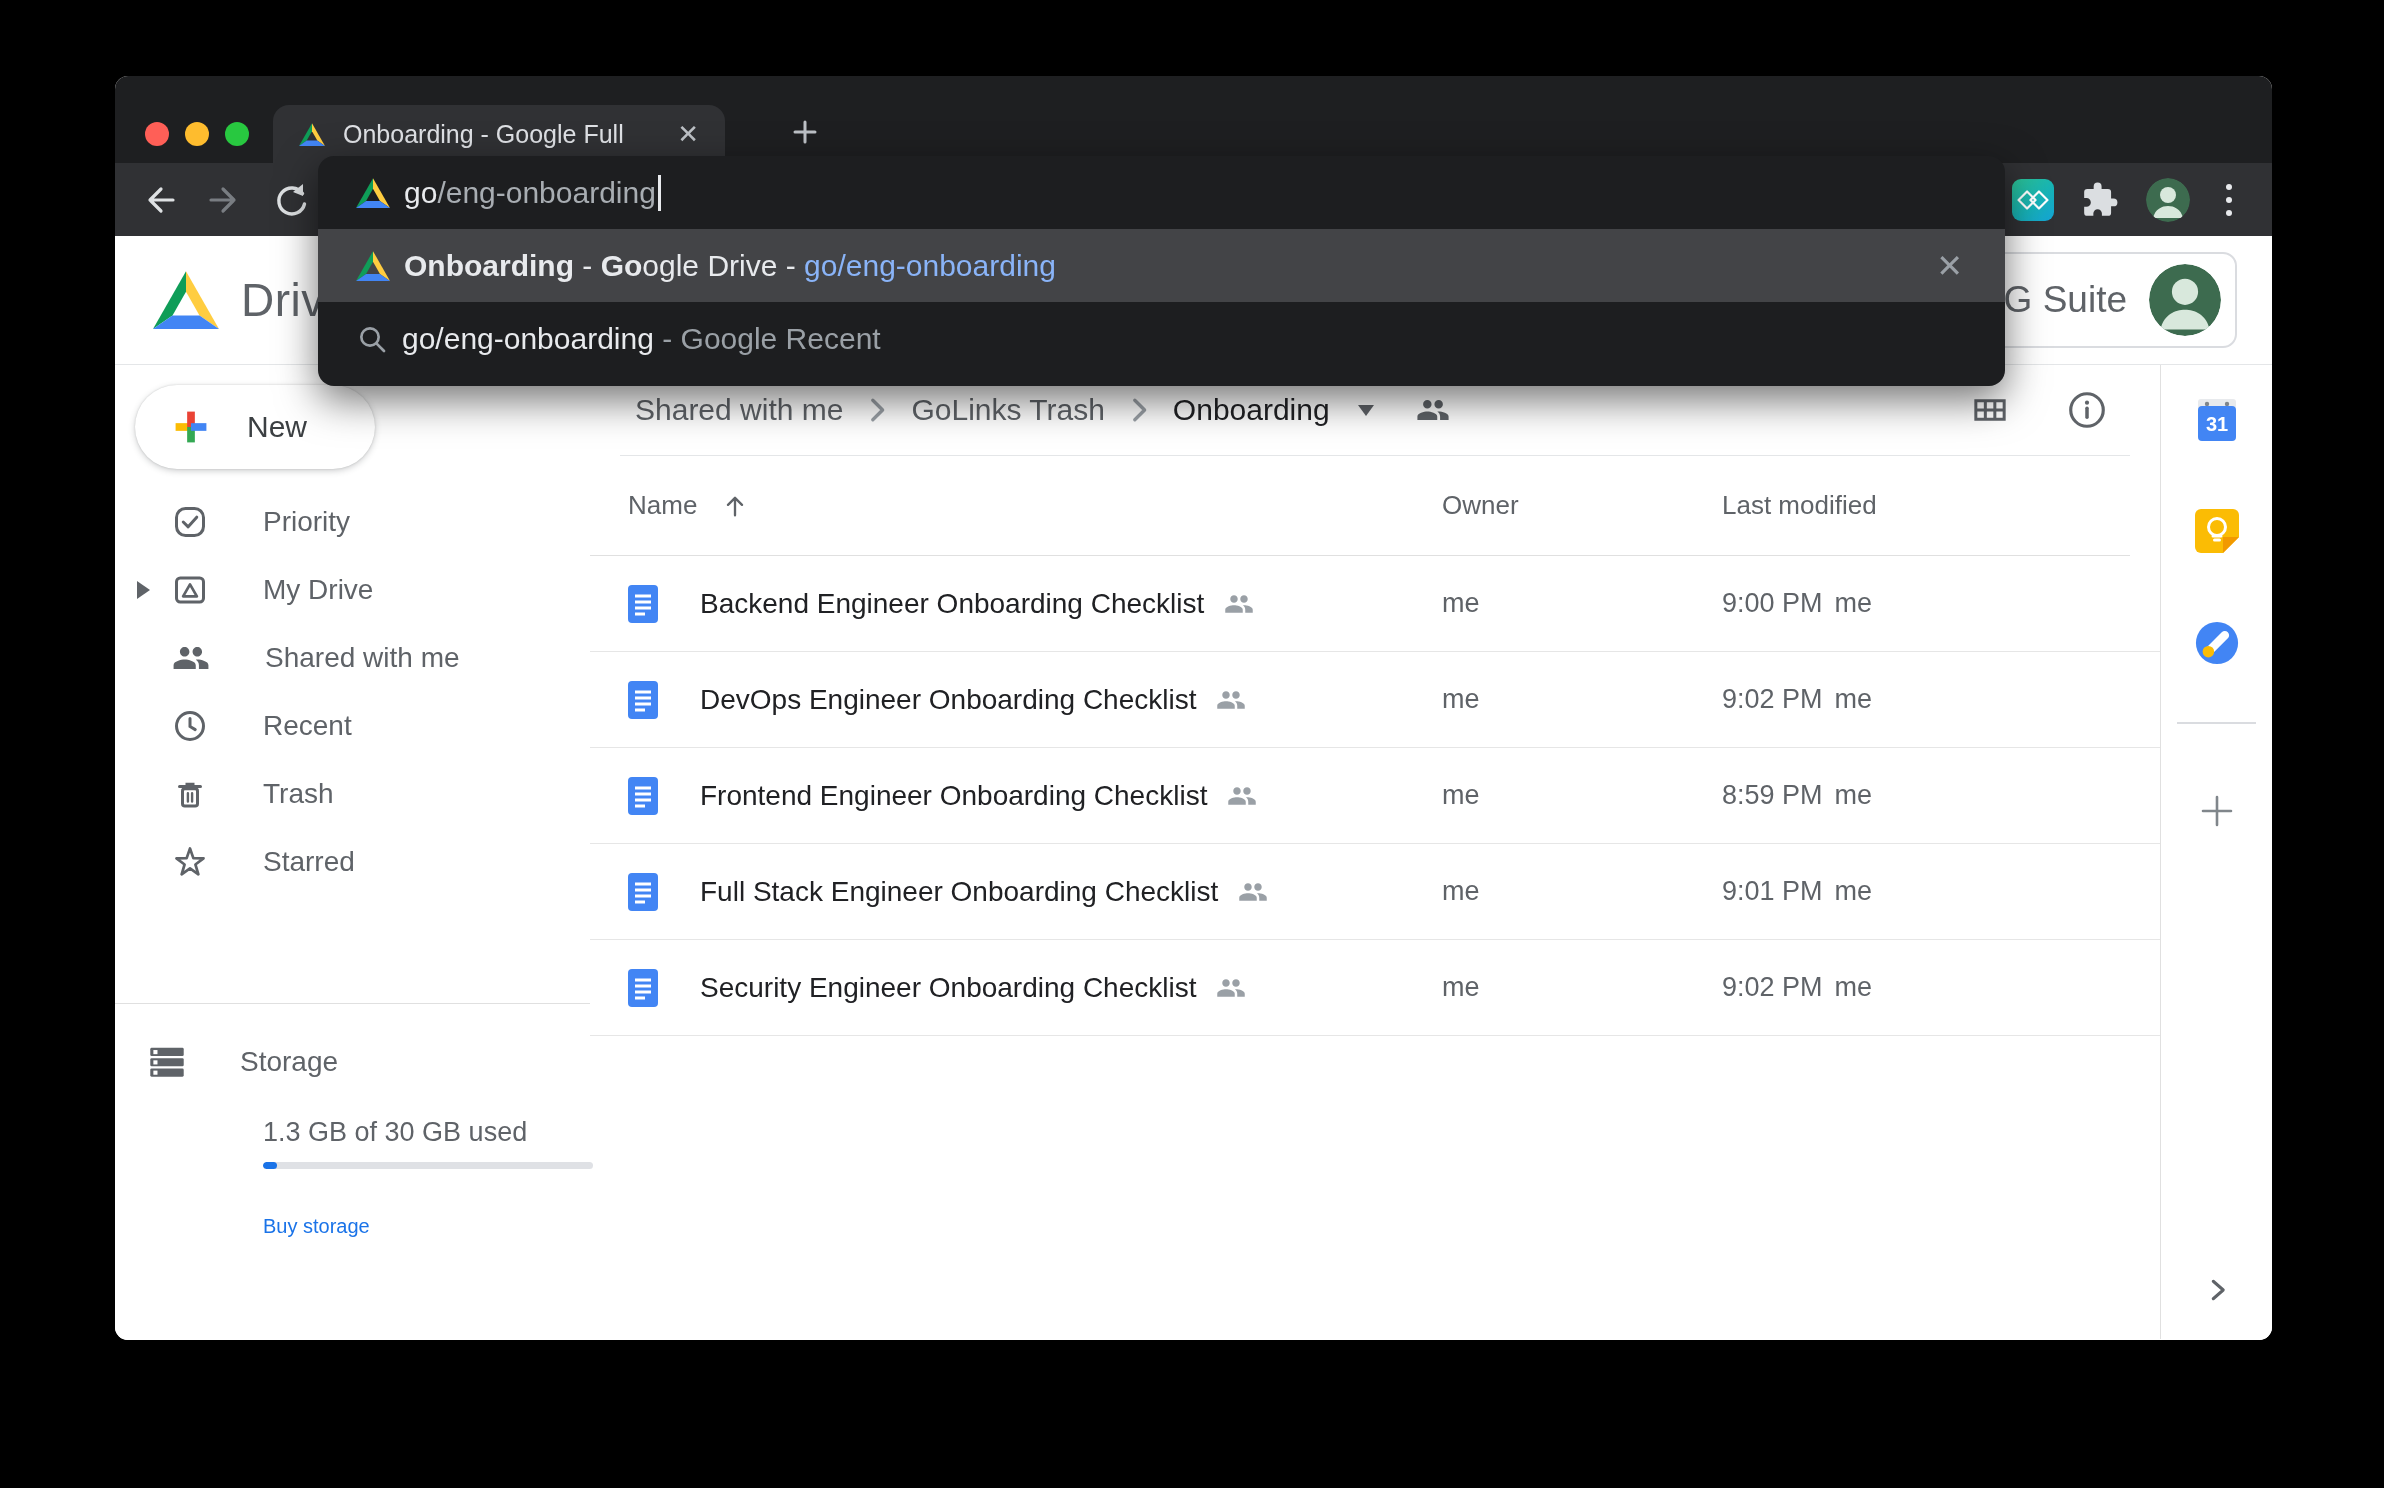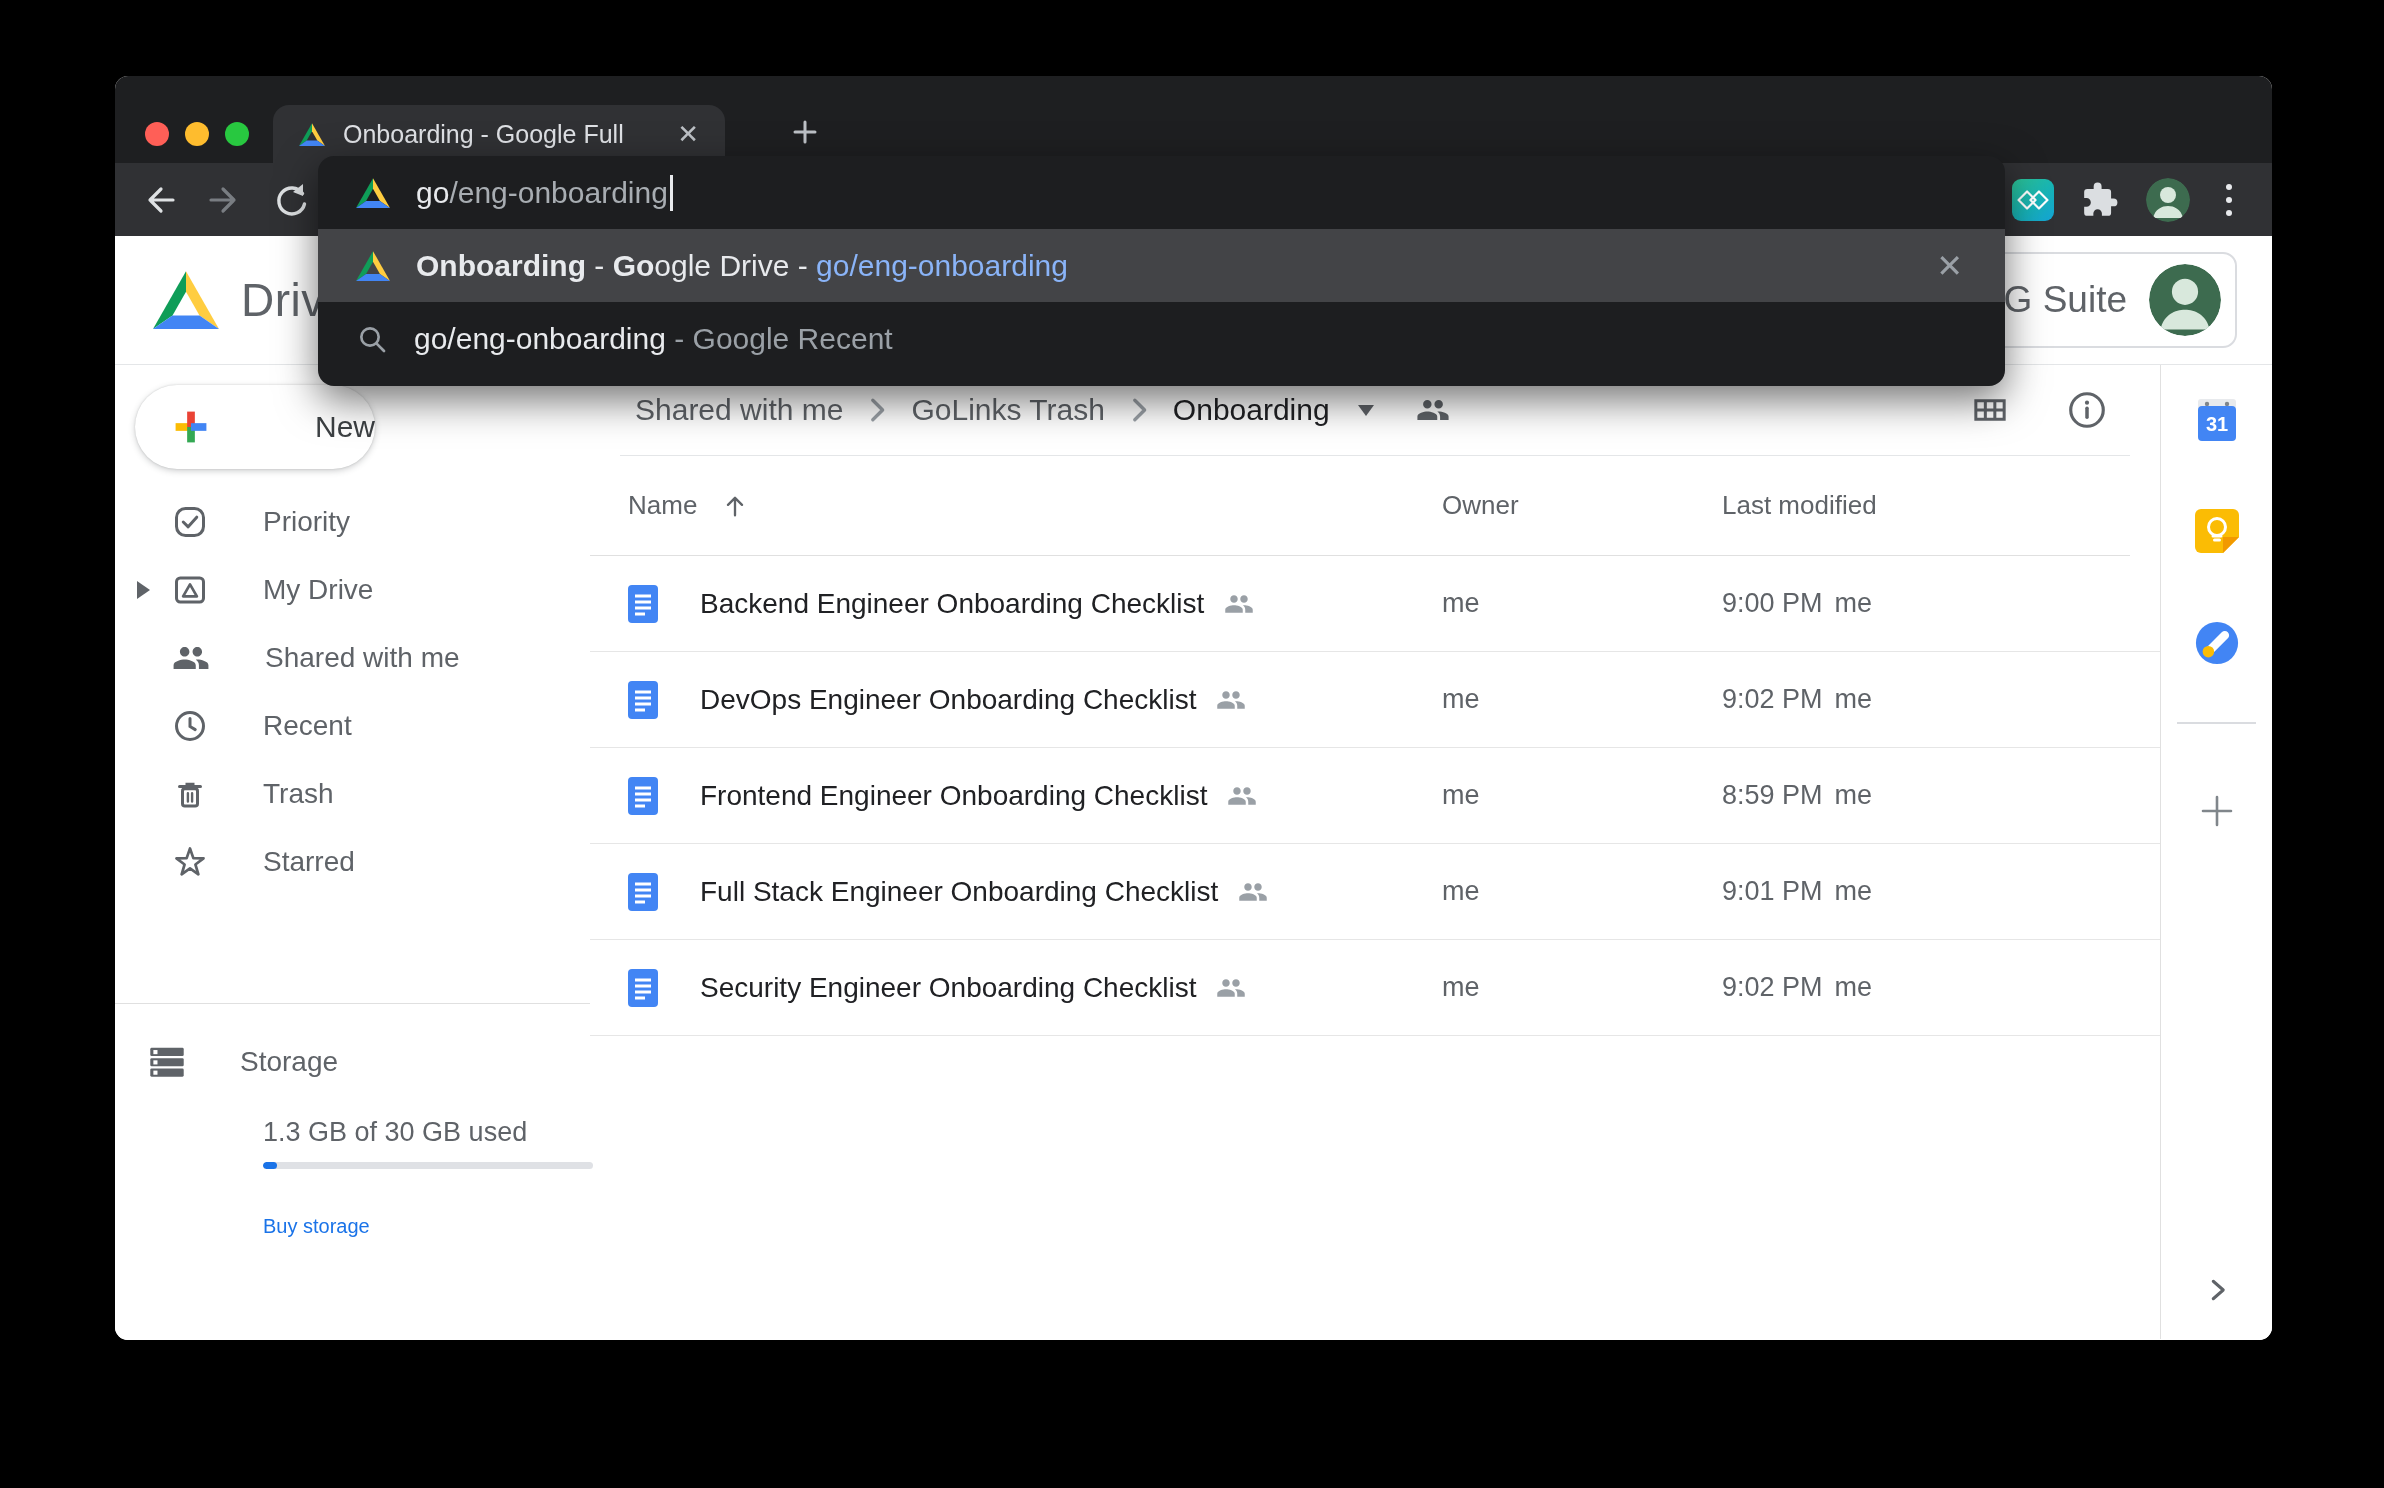--- a/index.html
+++ b/index.html
@@ -45,21 +45,21 @@
   .gsuite { height:96px; border:2px solid #dadce0; border-radius:14px; display:flex; align-items:center;
             gap:22px; padding:0 14px 0 26px; }
   .gsuite-label { font-size:37px; color:#5f6368; white-space:nowrap; }
 
   .body-row { display:flex; height:974px; }
 
   
   .sidebar { width:475px; position:relative; flex:none; }
   .new-btn { position:absolute; left:20px; top:20px; width:240px; height:84px; border-radius:42px;
              background:#fff; box-shadow:0 2px 6px rgba(60,64,67,.25), 0 0 2px rgba(60,64,67,.2);
-             display:flex; align-items:center; padding-left:34px; gap:34px;justify-content:space-between; }
+             display:flex; align-items:center; padding-left:34px; gap:34px; }
   .new-label { font-size:30px; color:#3c4043; }
   .side-list { position:absolute; top:123px; left:0; right:0; }
   .side-item { height:68px; display:flex; align-items:center; padding-left:57px; position:relative; }
   .side-item .lbl { font-size:28px; color:#5f6368; font-weight:500; margin-left:55px; }
   .expander { position:absolute; left:22px; width:0; height:0; border-left:13px solid #5f6368;
               border-top:9px solid transparent; border-bottom:9px solid transparent; }
   .side-divider { position:absolute; left:0; right:0; top:638px; height:1px; background:#e0e0e0; }
   .storage-row { position:absolute; top:663px; left:0; right:0; height:68px; display:flex;
                  align-items:center; padding-left:34px; }
   .storage-row .lbl { font-size:28px; color:#5f6368; font-weight:500; margin-left:55px; }
@@ -100,21 +100,21 @@
           display:flex; flex-direction:column; align-items:center; }
   .rail-ic { position:absolute; left:50%; transform:translateX(-50%); }
   .rail-divider { position:absolute; left:16px; right:16px; top:357px; height:2px; background:#dadce0; }
   .rail-chevron { position:absolute; bottom:30px; left:50%; transform:translateX(-50%); }
 
   
   .omni { position:absolute; left:203px; top:80px; width:1687px; background:#1d1e20;
           border-radius:16px; z-index:50; box-shadow:0 14px 40px rgba(0,0,0,.55); padding-bottom:11px; overflow:hidden; }
   .omni-row { height:73px; display:flex; align-items:center; padding:0 36px 0 38px; }
   .omni-row.selected { background:#434447; }
-  .omni-text { font-size:30px; color:#e8eaed; margin-left:26px; white-space:nowrap; display:flex; align-items:center; }
+  .omni-text { font-size:30px; color:#e8eaed; margin-left:14px; white-space:nowrap; display:flex; align-items:center; }
   .dim { color:#a8adb2; }
   .bold { font-weight:700; }
   .sug-url { color:#8ab4f8; font-weight:500; }
   .caret-bar { display:inline-block; width:3px; height:36px; background:#e8eaed; margin-left:2px; }
   .omni-x { margin-left:auto; color:#9aa0a6; font-size:32px; line-height:1; padding:4px 6px; }
   .sug-suffix { color:#9aa0a6; }
 </style>
 </head>
 <body>
 

